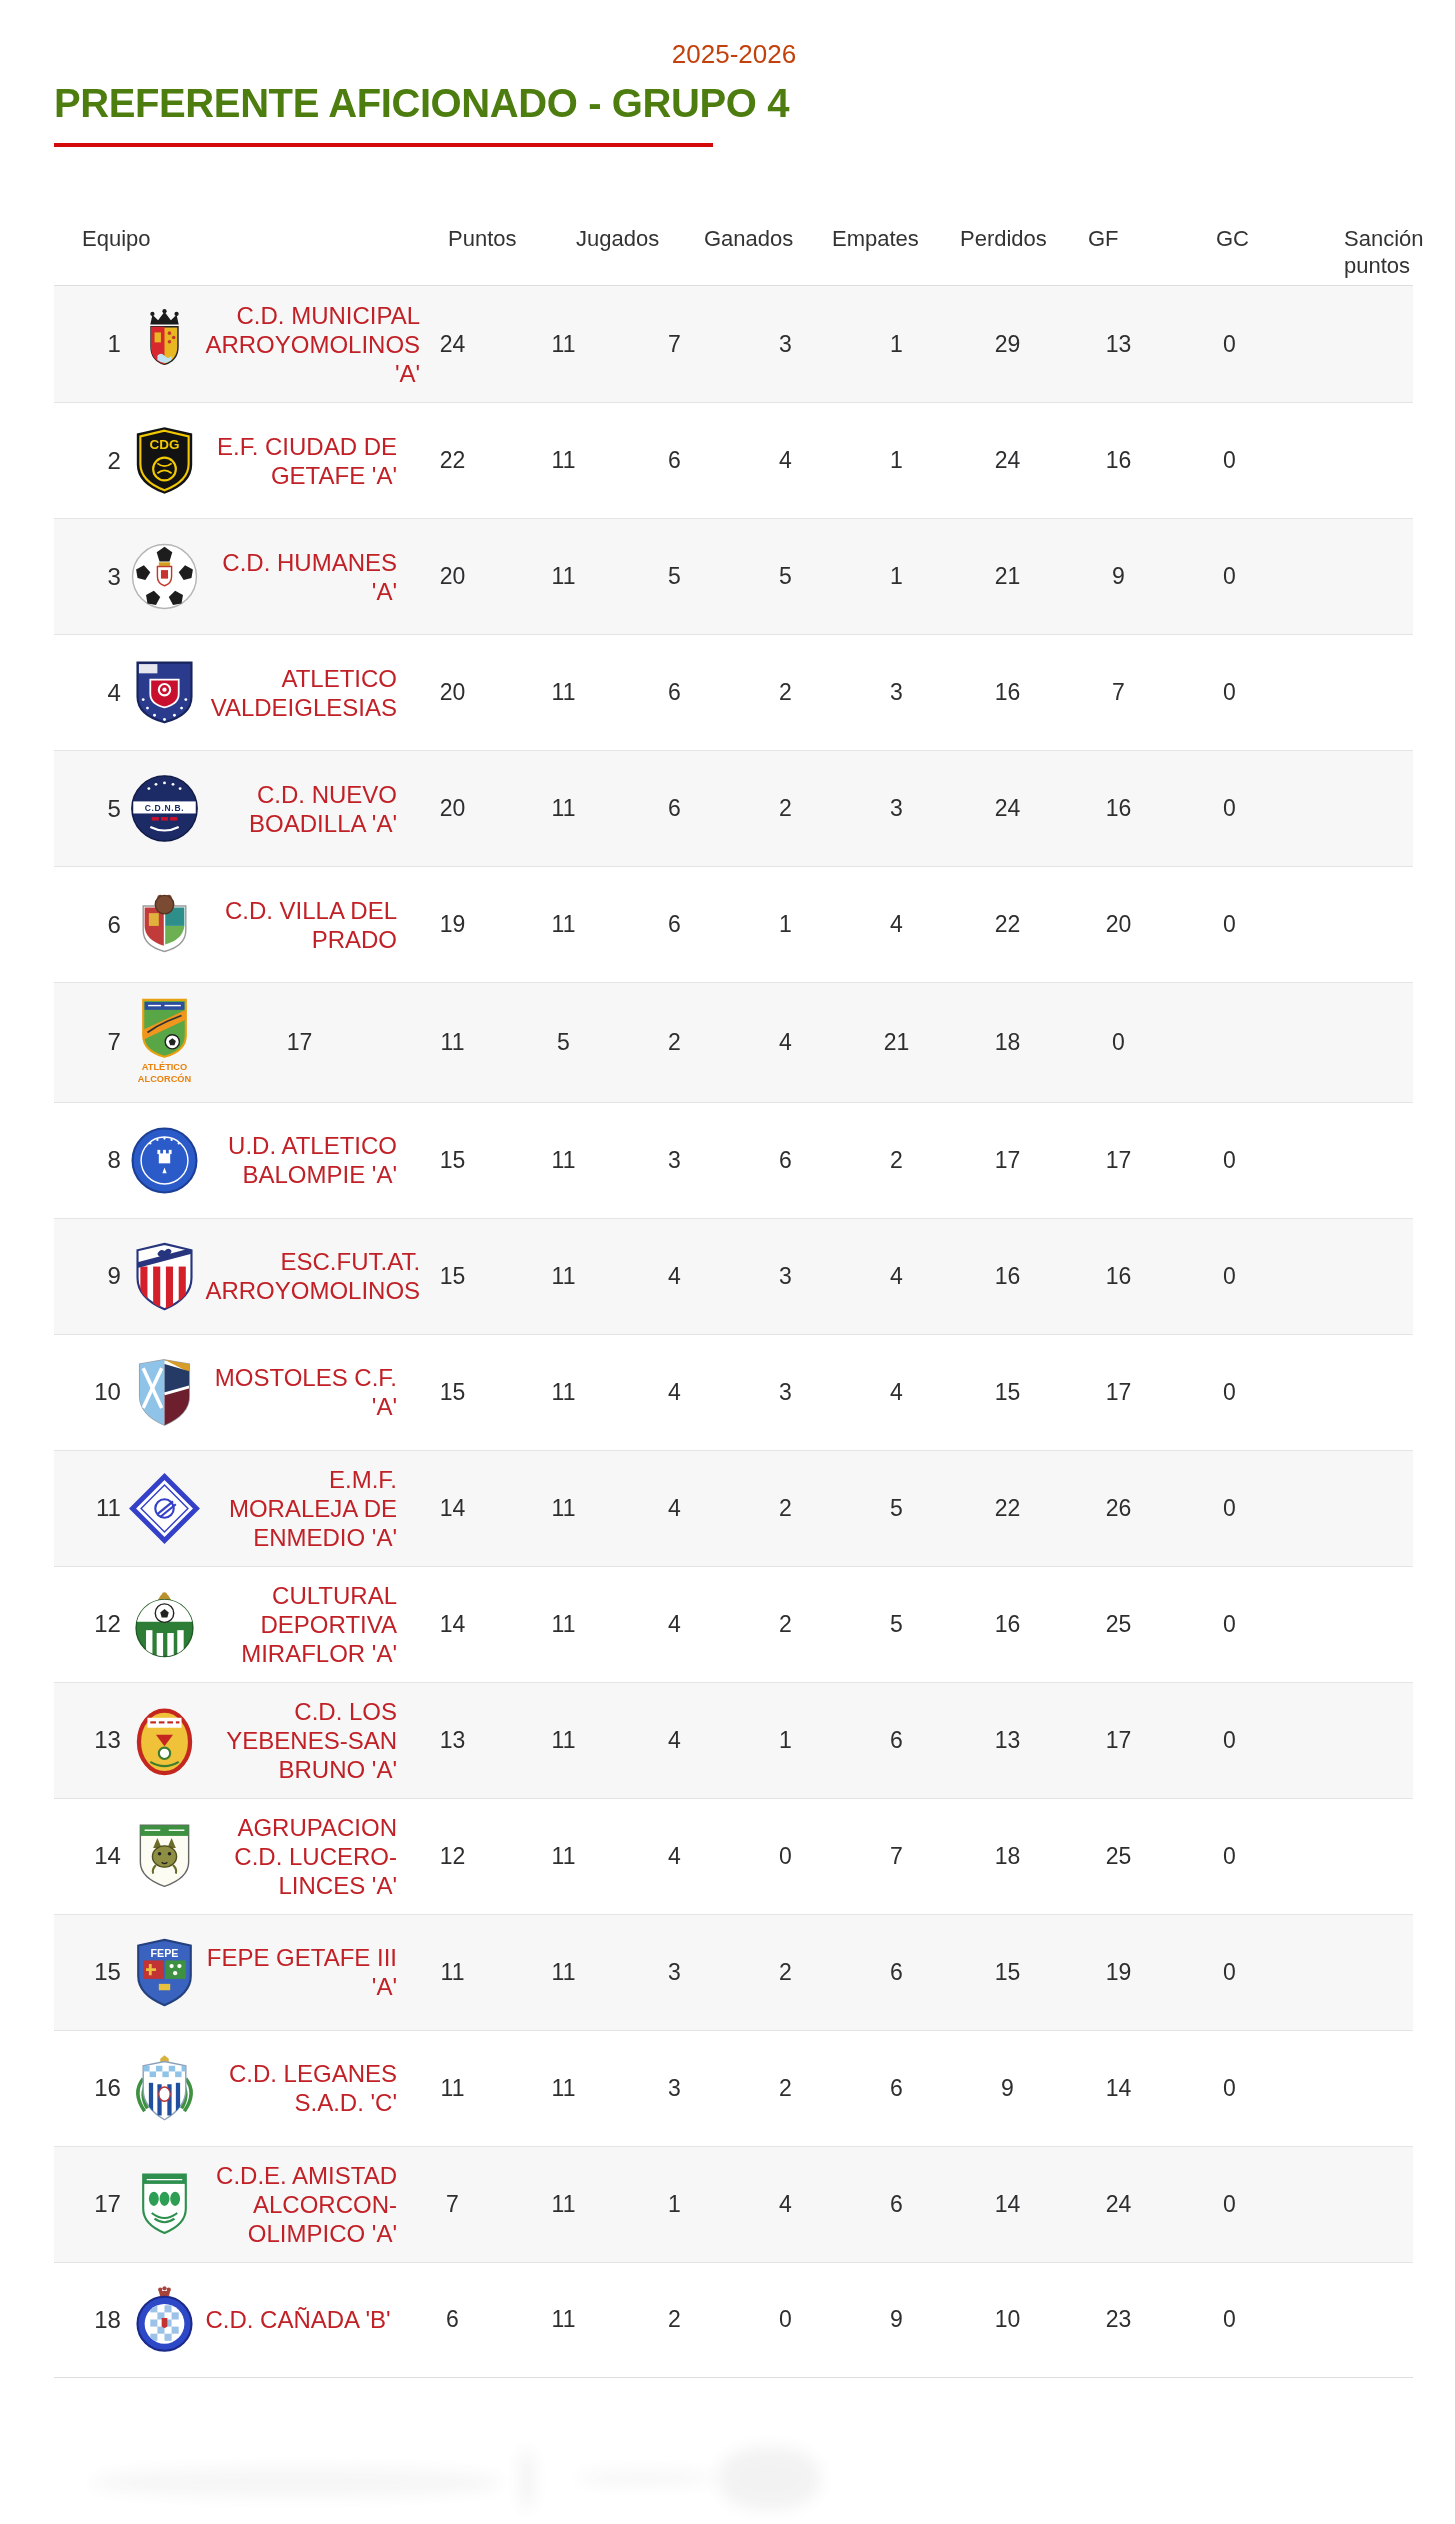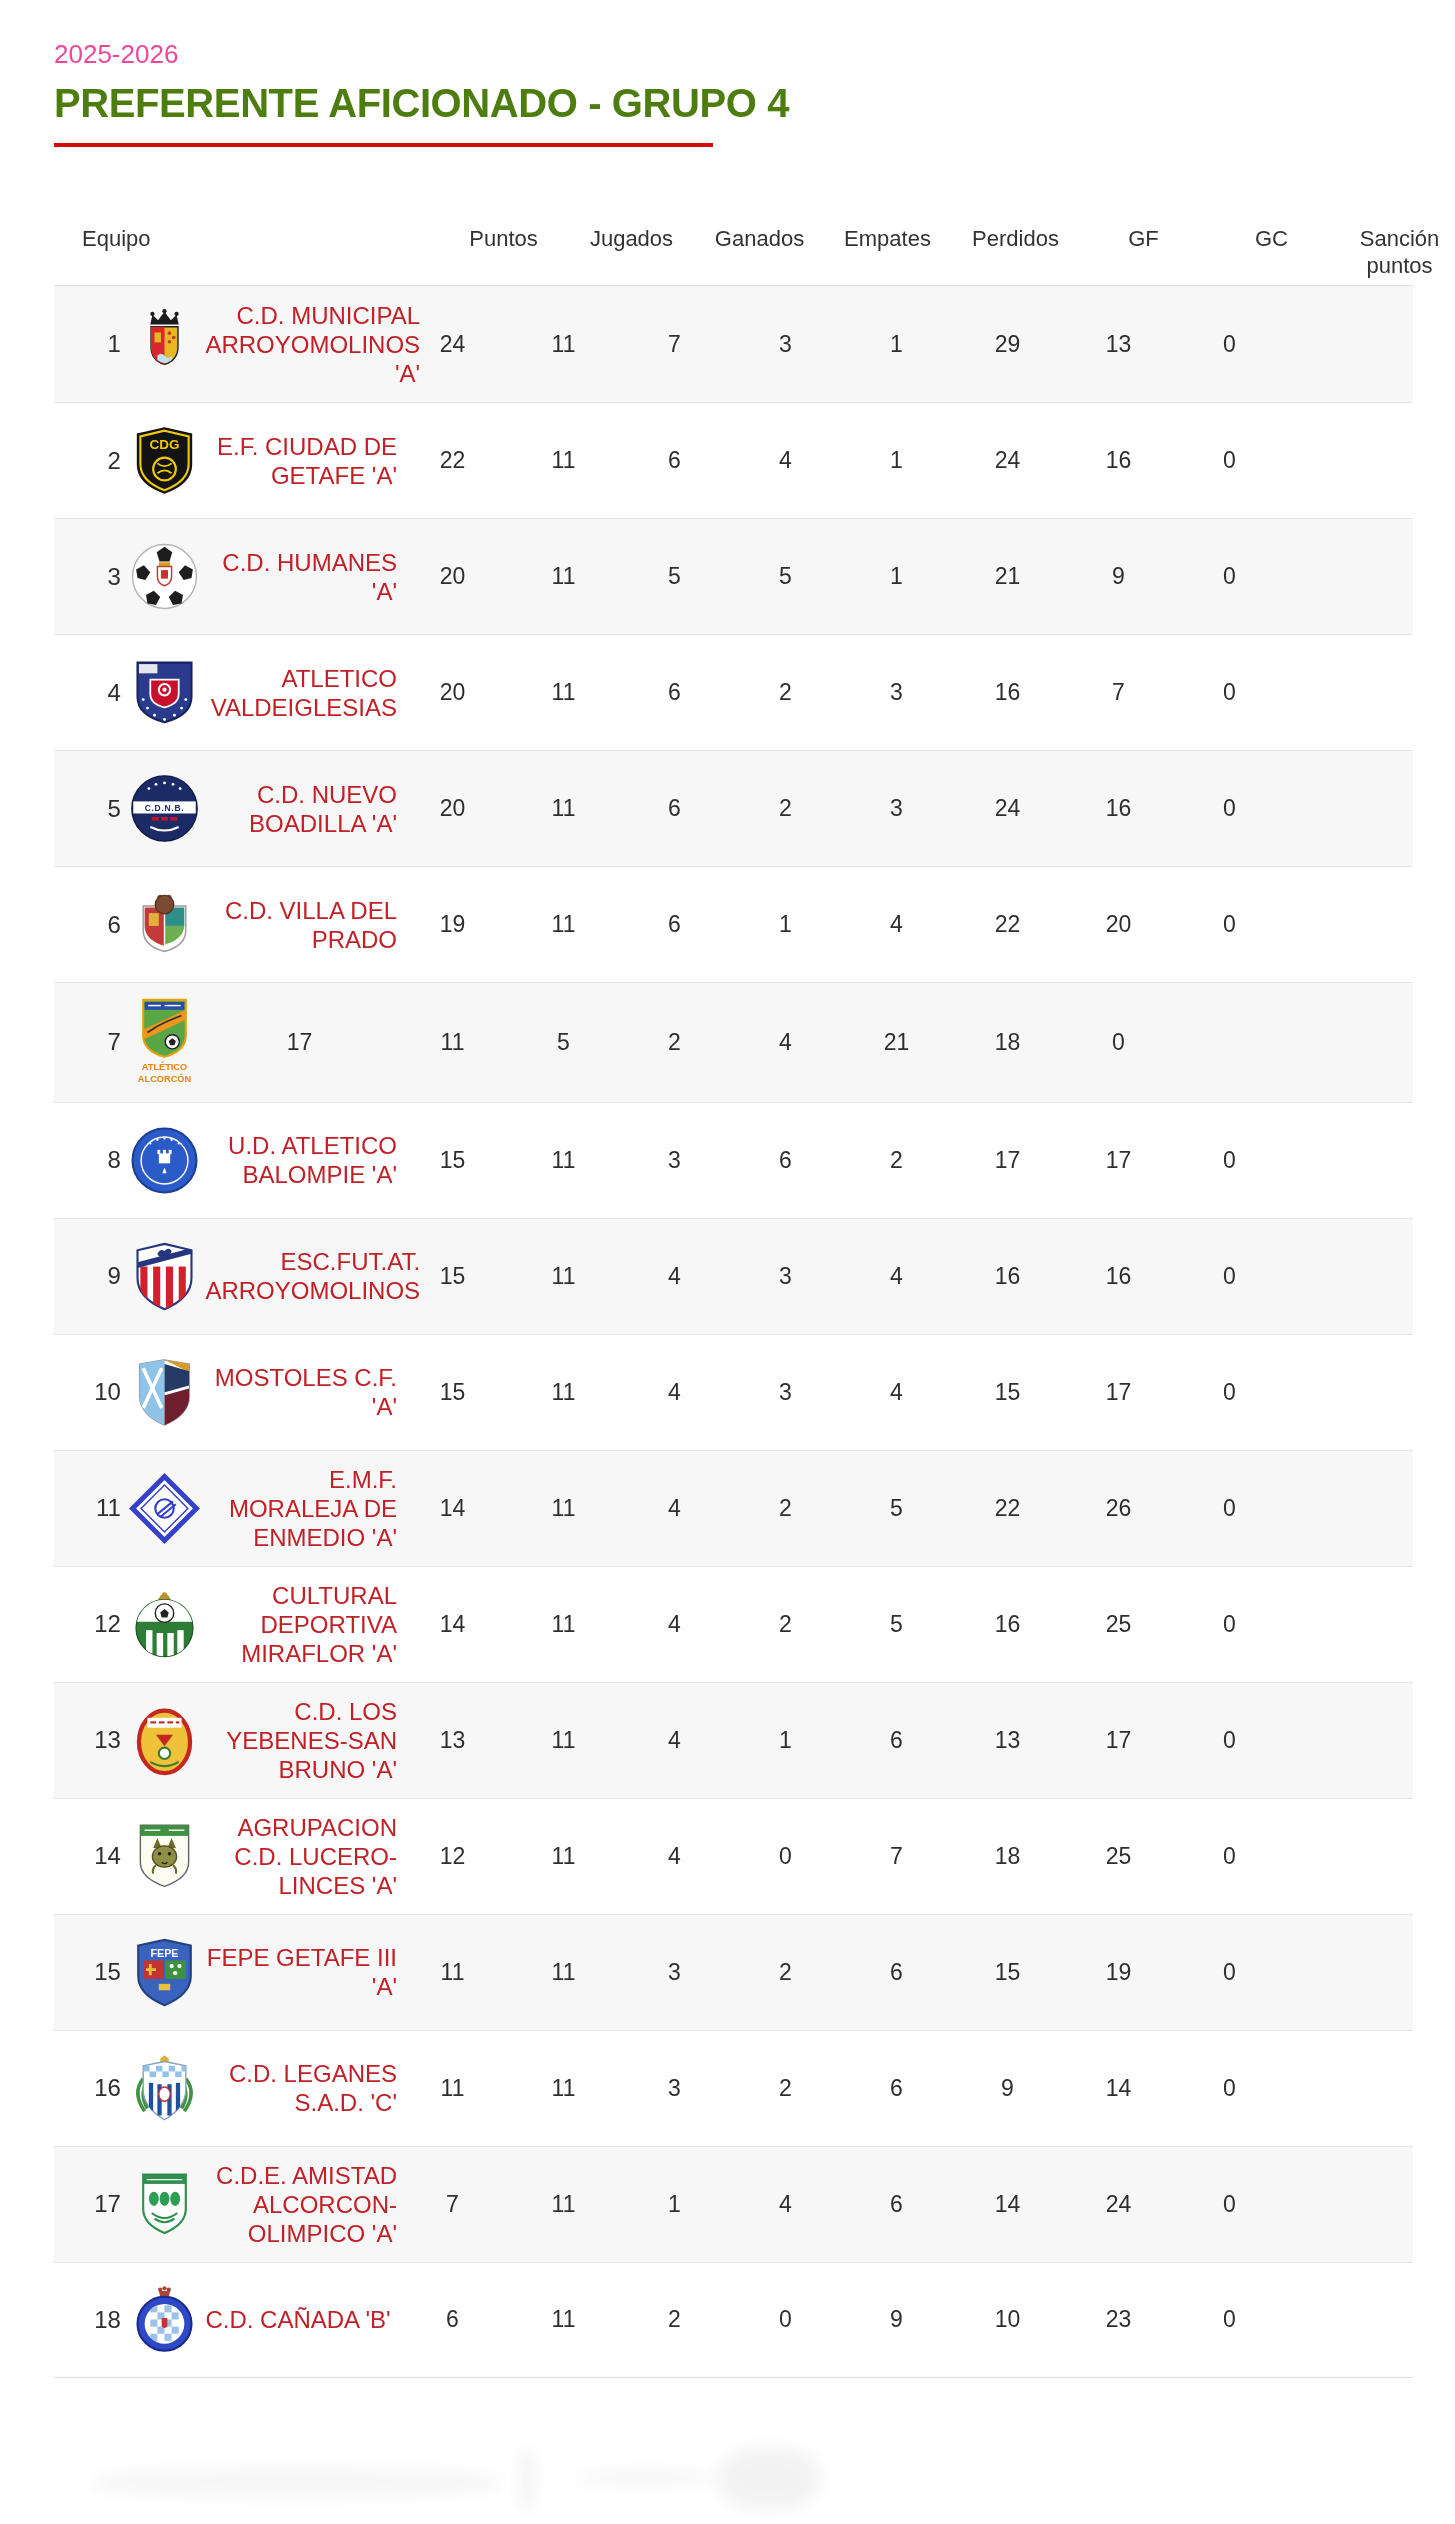--- a/index.html
+++ b/index.html
@@ -2,35 +2,35 @@
 <html style="font-size:13.6px"><head>
 <meta charset="utf-8">
 <style>
   * { margin:0; padding:0; box-sizing:border-box; }
   html,body { background:#fff; }
   body {
     width:1456px; height:2525px; position:relative; overflow:hidden;
     font-family:"Liberation Sans", sans-serif; color:#2e2e30;
   }
   .page { padding:39px 42px 0 54px; }
-  .season { font-size:26px; color:#ec4899; line-height:31px; }
+  .season { font-size:26px; color:#c2410c; line-height:31px;text-align:center; }
   .title  { font-size:40px; font-weight:bold; color:#4d7c0f; margin-top:10.2px; line-height:46px; letter-spacing:-0.4px; }
   .rule   { width:659px; height:4.2px; background:#d20a0a; margin-top:17px; }
 
   .table { width:1359px; margin-top:54px; }
   .thead, .trow {
     display:grid;
     grid-template-columns:72px 76px 195px repeat(8,111px);
   }
   .thead {
     min-height:85px; align-items:start; padding-top:24px;
     border-bottom:1.7px solid #dedede;
     font-size:22px; color:#333; line-height:27px;gap:17px;
   }
-  .th { text-align:center; }
+  .th { }
   .th-equipo { grid-column:1 / span 3; text-align:left; padding-left:28px; }
 
   .tbody .trow { min-height:116px; align-items:center; padding:13.6px 0; border-top:1.7px solid #e4e4e4; }
   .tbody .trow:first-child { border-top:none; }
   .tbody .trow:last-child { border-bottom:1.7px solid #dedede; }
   .tbody .trow:nth-child(odd) { background:#f7f7f7; }
 
   .cell.pos { text-align:right; padding-right:5.1px; font-size:24px; color:#2e2e30; }
   .cell.crest { display:flex; justify-content:center; align-items:flex-end; }
   .cell.crest svg { display:block; }

